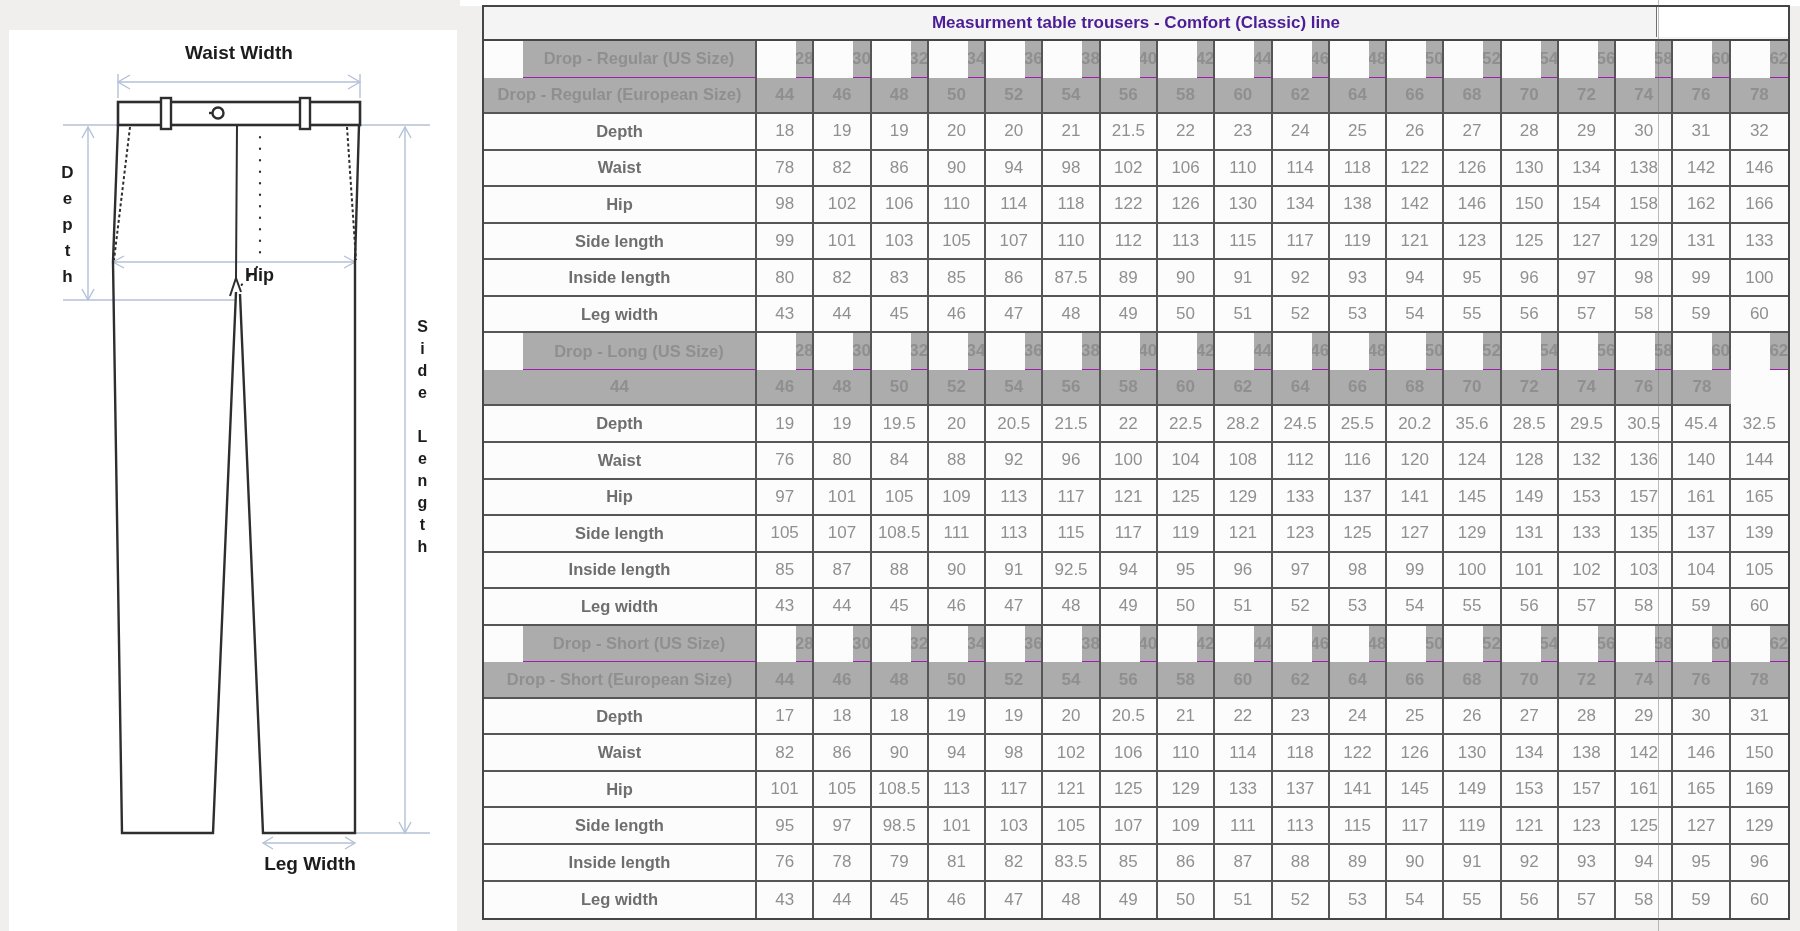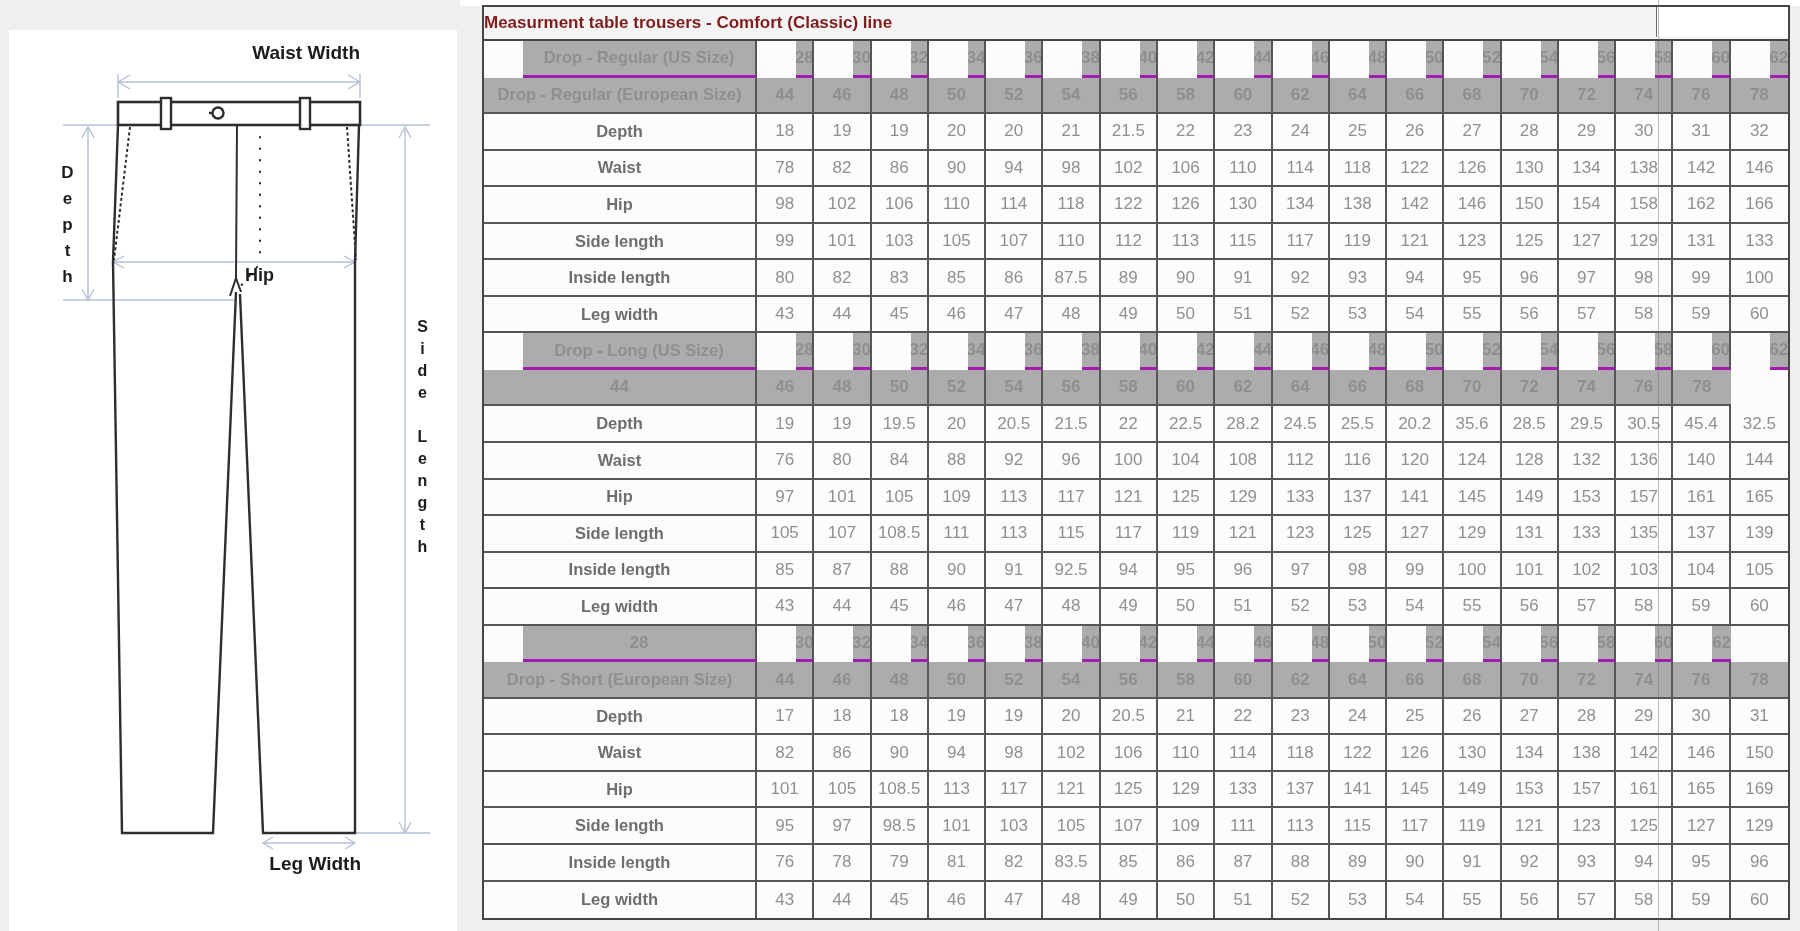--- a/index.html
+++ b/index.html
@@ -8,43 +8,43 @@
     background:#f0efed;
     font-family:"Liberation Sans","DejaVu Sans",sans-serif;
   }
   
   .diagram-box{
     position:absolute;left:9px;top:30px;width:448px;height:901px;
     background:#ffffff;
   }
   .diagram-box svg{position:absolute;left:0;top:0;}
   .dlabel{position:absolute;color:#1c1c1c;font-weight:bold;}
-  .dlabel.horiz{text-align:right;}
+  .dlabel.horiz{text-align:center;}
   .dlabel.vert{
     writing-mode:vertical-lr;text-orientation:upright;
     white-space:pre;
   }
   #waistWidthLabel{left:109px;top:12px;width:242px;font-size:19px;}
   #depthLabel{left:48px;top:133px;height:160px;font-size:17px;letter-spacing:7px;}
   #hipLabel{left:236px;top:235px;font-size:18px;}
   #sideLengthLabel{left:404px;top:288px;height:270px;font-size:16px;letter-spacing:5px;}
   #legWidthLabel{left:250px;top:823px;width:102px;font-size:19px;}
 
   
   .white-strip{position:absolute;left:460px;top:0;width:1340px;height:6px;background:#ffffff;}
   .mtable{
     position:absolute;left:482px;top:5px;width:1308px;
     border:2px solid #454545;background:#fcfcfc;
     box-sizing:border-box;
   }
   .title-row{
     height:34px;background:#f4f4f4;position:relative;
-    display:flex;align-items:center;
+    display:flex;align-items:center;justify-content:center;
     border-bottom:2px solid #454545;box-sizing:border-box;
-    font-size:17px;font-weight:bold;color:#7f1d1d;
+    font-size:17px;font-weight:bold;color:#4c1d95;
   }
   .title-gap{
     position:absolute;right:0;top:0;width:131px;height:30px;
     background:#ffffff;border-left:1px solid #6f6f6f;
   }
   .trow{
     display:grid;grid-template-columns:273px repeat(18,1fr);
     height:36.55px;box-sizing:border-box;
   }
   .cell{
@@ -52,21 +52,21 @@
     border-right:2px solid #565656;border-bottom:2px solid #565656;
     box-sizing:border-box;overflow:hidden;
     font-size:17px;color:#909090;background:#fcfcfc;
   }
   .cell:last-child{border-right:none;}
   .trow:last-child .cell{border-bottom:none;}
   .cell.label{font-weight:bold;color:#6e6e6e;font-size:16.5px;}
   .trow.size-us .cell,.trow.size-eu .cell{
     background:#acacac;color:#8f8f8f;font-weight:bold;
   }
-  .trow.size-us .cell{border-bottom:3px solid #a21caf;margin-left:39px;}
+  .trow.size-us .cell{border-bottom:1px solid #a21caf;margin-left:39px;}
   
   .artifact-line{
     position:absolute;left:1658px;top:0;width:1px;height:931px;
     background:rgba(110,110,110,0.45);z-index:6;
   }
 </style>
 </head>
 <body>
 
 <div class="diagram-box">
@@ -478,20 +478,21 @@
         <div class="cell val">53</div>
         <div class="cell val">54</div>
         <div class="cell val">55</div>
         <div class="cell val">56</div>
         <div class="cell val">57</div>
         <div class="cell val">58</div>
         <div class="cell val">59</div>
         <div class="cell val">60</div>
       </div>
       <div class="trow size-us">
+        <div class="cell label">Drop - Short (US Size)</div>
         <div class="cell val">28</div>
         <div class="cell val">30</div>
         <div class="cell val">32</div>
         <div class="cell val">34</div>
         <div class="cell val">36</div>
         <div class="cell val">38</div>
         <div class="cell val">40</div>
         <div class="cell val">42</div>
         <div class="cell val">44</div>
         <div class="cell val">46</div>

